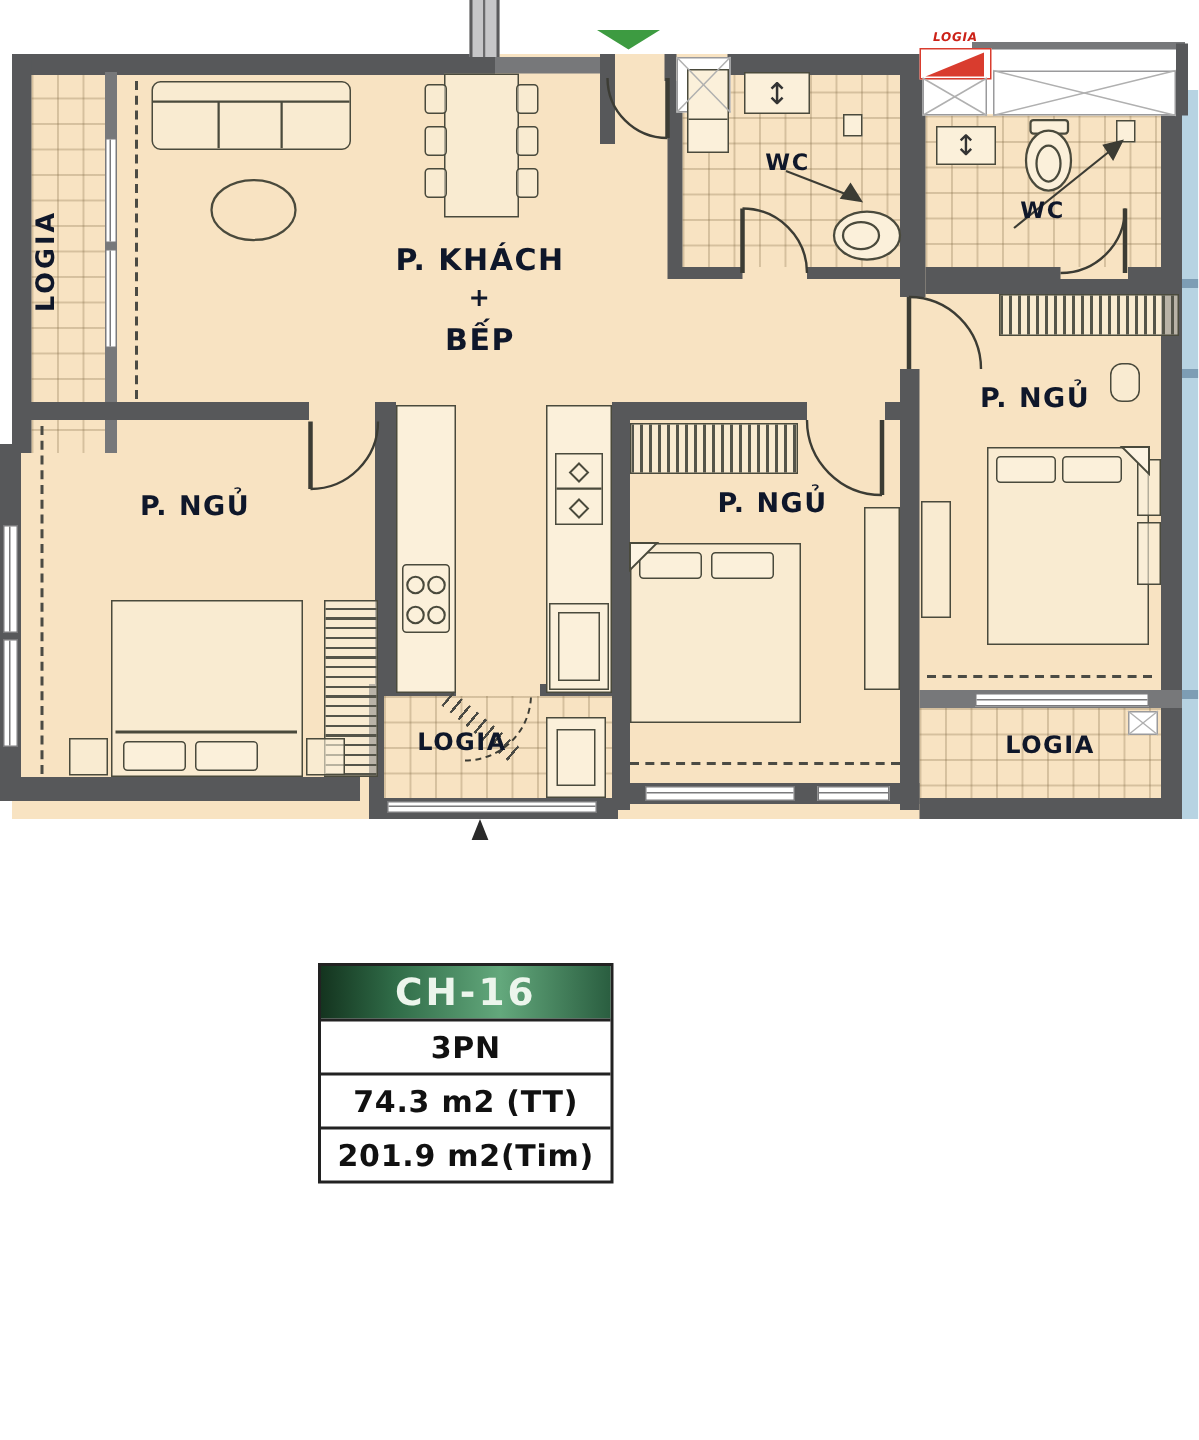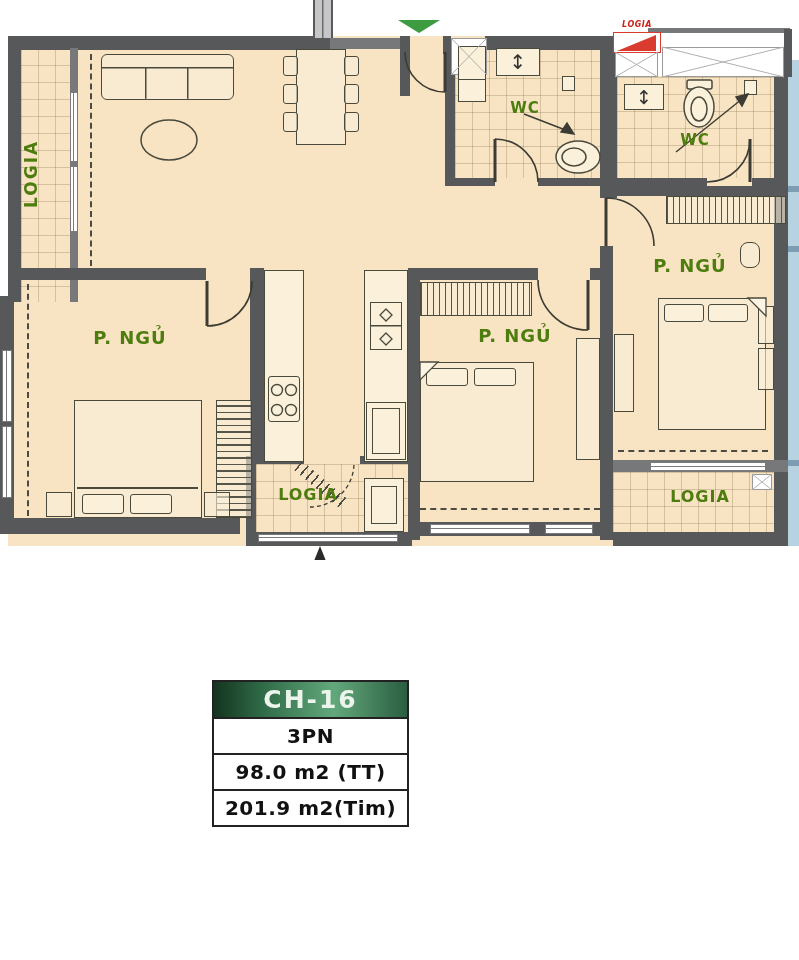--- a/index.html
+++ b/index.html
@@ -16,25 +16,25 @@
   .furn{position:absolute;border:1.6px solid #4a4a3c;background:rgba(250,240,219,.6);box-sizing:border-box;}
   .furnw{position:absolute;border:1.6px solid #4a4a3c;background:#fbf0da;box-sizing:border-box;}
   .win{position:absolute;background:#fff;border:1px solid #7a7a7c;box-sizing:border-box;}
   .win.h{background-image:linear-gradient(#7a7a7c,#7a7a7c);background-size:100% 1.4px;
          background-position:center;background-repeat:no-repeat;}
   .win.v{background-image:linear-gradient(#7a7a7c,#7a7a7c);background-size:1.4px 100%;
          background-position:center;background-repeat:no-repeat;}
   .shaft{position:absolute;background:#fff;border:1.2px solid #9a9a9c;box-sizing:border-box;}
   .hatchV{background-image:repeating-linear-gradient(90deg,#55554a 0 1.5px,transparent 1.5px 6px);}
   .hatchH{background-image:repeating-linear-gradient(0deg,#55554a 0 1.5px,transparent 1.5px 6.5px);}
-  .lbl{position:absolute;font-weight:bold;color:#4d7c0f;letter-spacing:1px;text-align:center;line-height:1.1;}
+  .lbl{position:absolute;font-weight:bold;color:#0f172a;letter-spacing:1px;text-align:center;line-height:1.1;}
   .dashV{position:absolute;border-left:2px dashed #4b4b44;}
   .dashH{position:absolute;border-top:2px dashed #4b4b44;}
   svg{position:absolute;left:0;top:0;}
-  .card{position:absolute;left:212px;top:680px;width:197px;background:#fff;
+  .card{position:absolute;left:212px;top:642px;width:197px;background:#fff;
         border:2px solid #222;box-sizing:border-box;}
   .card-header{height:35px;line-height:35px;text-align:center;font-weight:bold;font-size:25px;
         color:#ecf5ec;letter-spacing:2px;
         background:linear-gradient(90deg,#14341f 0%,#2f6b47 25%,#63a87c 62%,#2a5e40 100%);}
   .card-row{border-top:2px solid #222;text-align:center;font-weight:bold;color:#111;
         font-size:20px;padding:5px 0;letter-spacing:.5px;}
 </style>
 </head>
 <body>
 
@@ -245,32 +245,37 @@
 
     <g>
       <line x1="320" y1="561" x2="320" y2="670" stroke="#2a2a2a" stroke-width="1.8"></line>
       <polygon points="320,546 314,561 326,561" fill="#2a2a2a"></polygon>
     </g>
   </svg>
 
   <div class="lbl" style="left:22px;top:118px;width:36px;height:112px;font-size:17px;letter-spacing:2px;
        writing-mode:vertical-rl;transform:rotate(180deg);">LOGIA</div>
 
+  <div class="lbl" style="left:245px;top:162px;width:150px;font-size:20px;">
+    <div>P. KHÁCH</div>
+    <div style="font-size:17px;margin:6px 0;">+</div>
+    <div>BẾP</div>
+  </div>
 
   <div class="lbl" style="left:500px;top:100px;width:50px;font-size:15px;">WC</div>
   <div class="lbl" style="left:670px;top:132px;width:50px;font-size:15px;">WC</div>
   <div class="lbl" style="left:613px;top:21px;width:48px;font-size:8px;color:#cc2218;letter-spacing:.5px;font-style:italic;">LOGIA</div>
 
   <div class="lbl" style="left:60px;top:328px;width:140px;font-size:18px;">P. NGỦ</div>
   <div class="lbl" style="left:455px;top:326px;width:120px;font-size:18px;">P. NGỦ</div>
   <div class="lbl" style="left:630px;top:256px;width:120px;font-size:18px;">P. NGỦ</div>
 
   <div class="lbl" style="left:258px;top:486px;width:100px;font-size:16px;">LOGIA</div>
   <div class="lbl" style="left:645px;top:488px;width:110px;font-size:16px;">LOGIA</div>
 
   <div class="card">
     <div class="card-header">CH-16</div>
     <div class="card-row">3PN</div>
-    <div class="card-row">98.0 m2 (TT)</div>
+    <div class="card-row">74.3 m2 (TT)</div>
     <div class="card-row">201.9 m2(Tim)</div>
   </div>
 
 </div>
 
 </body></html>

